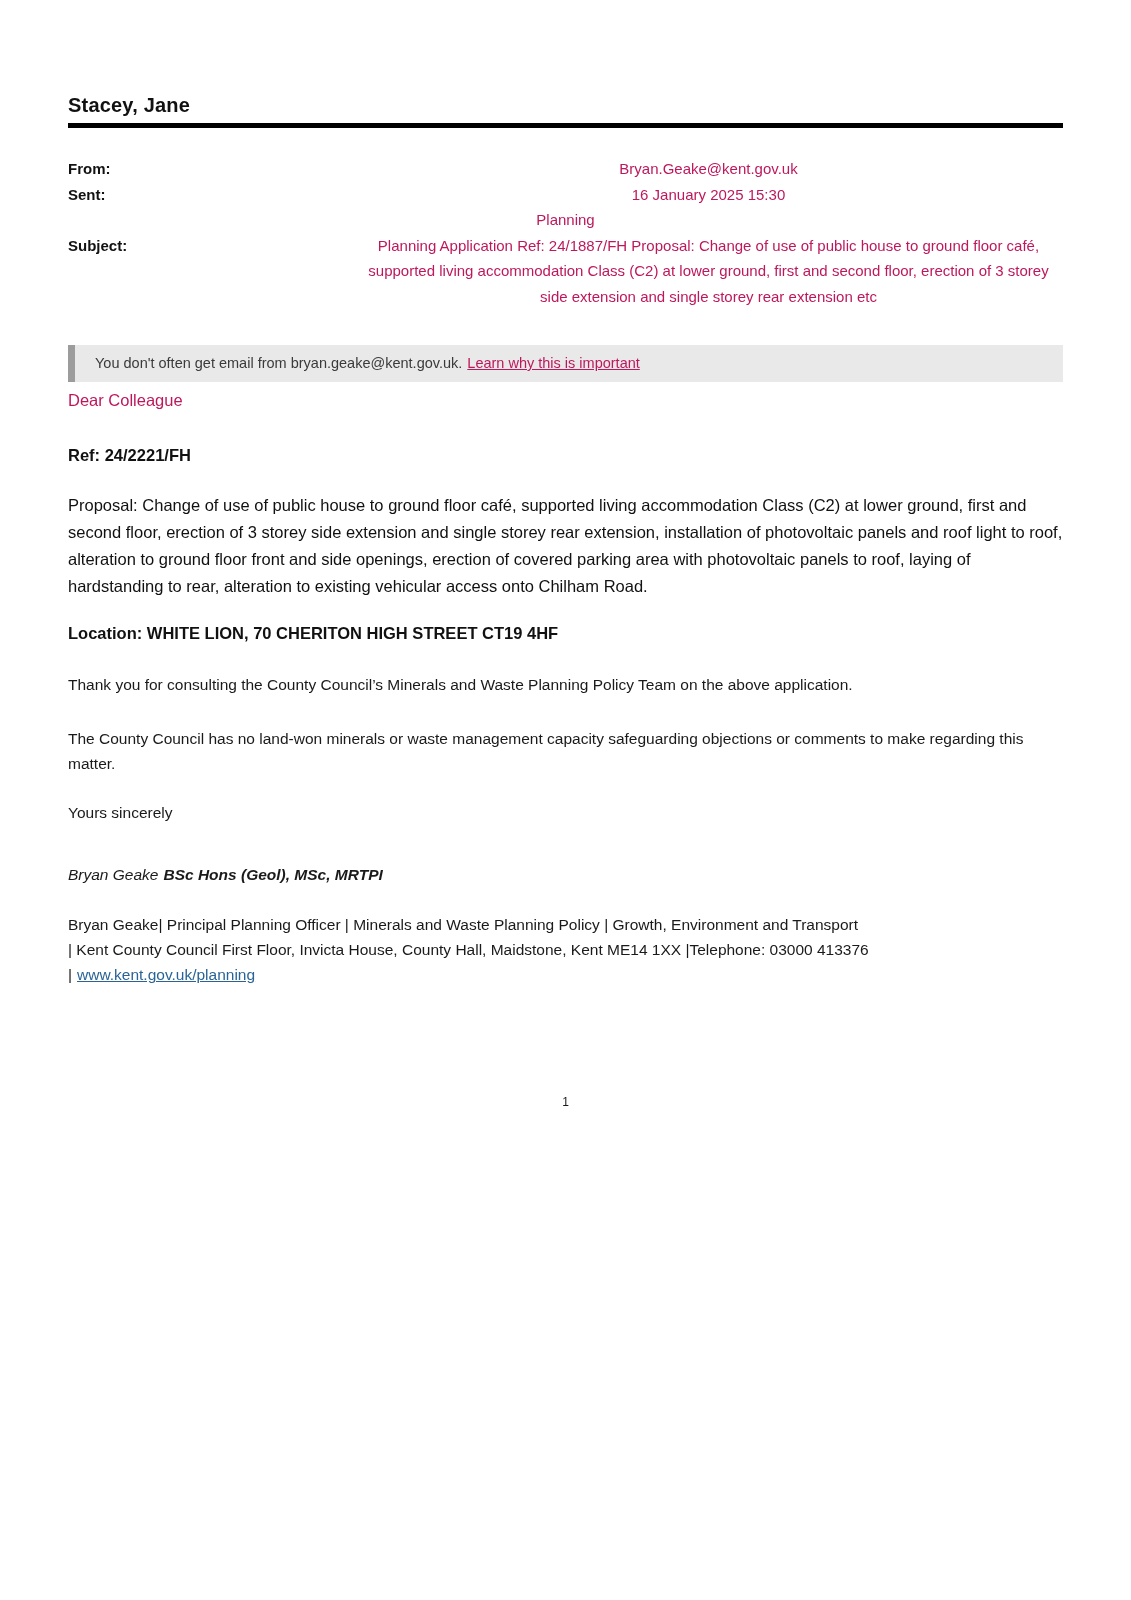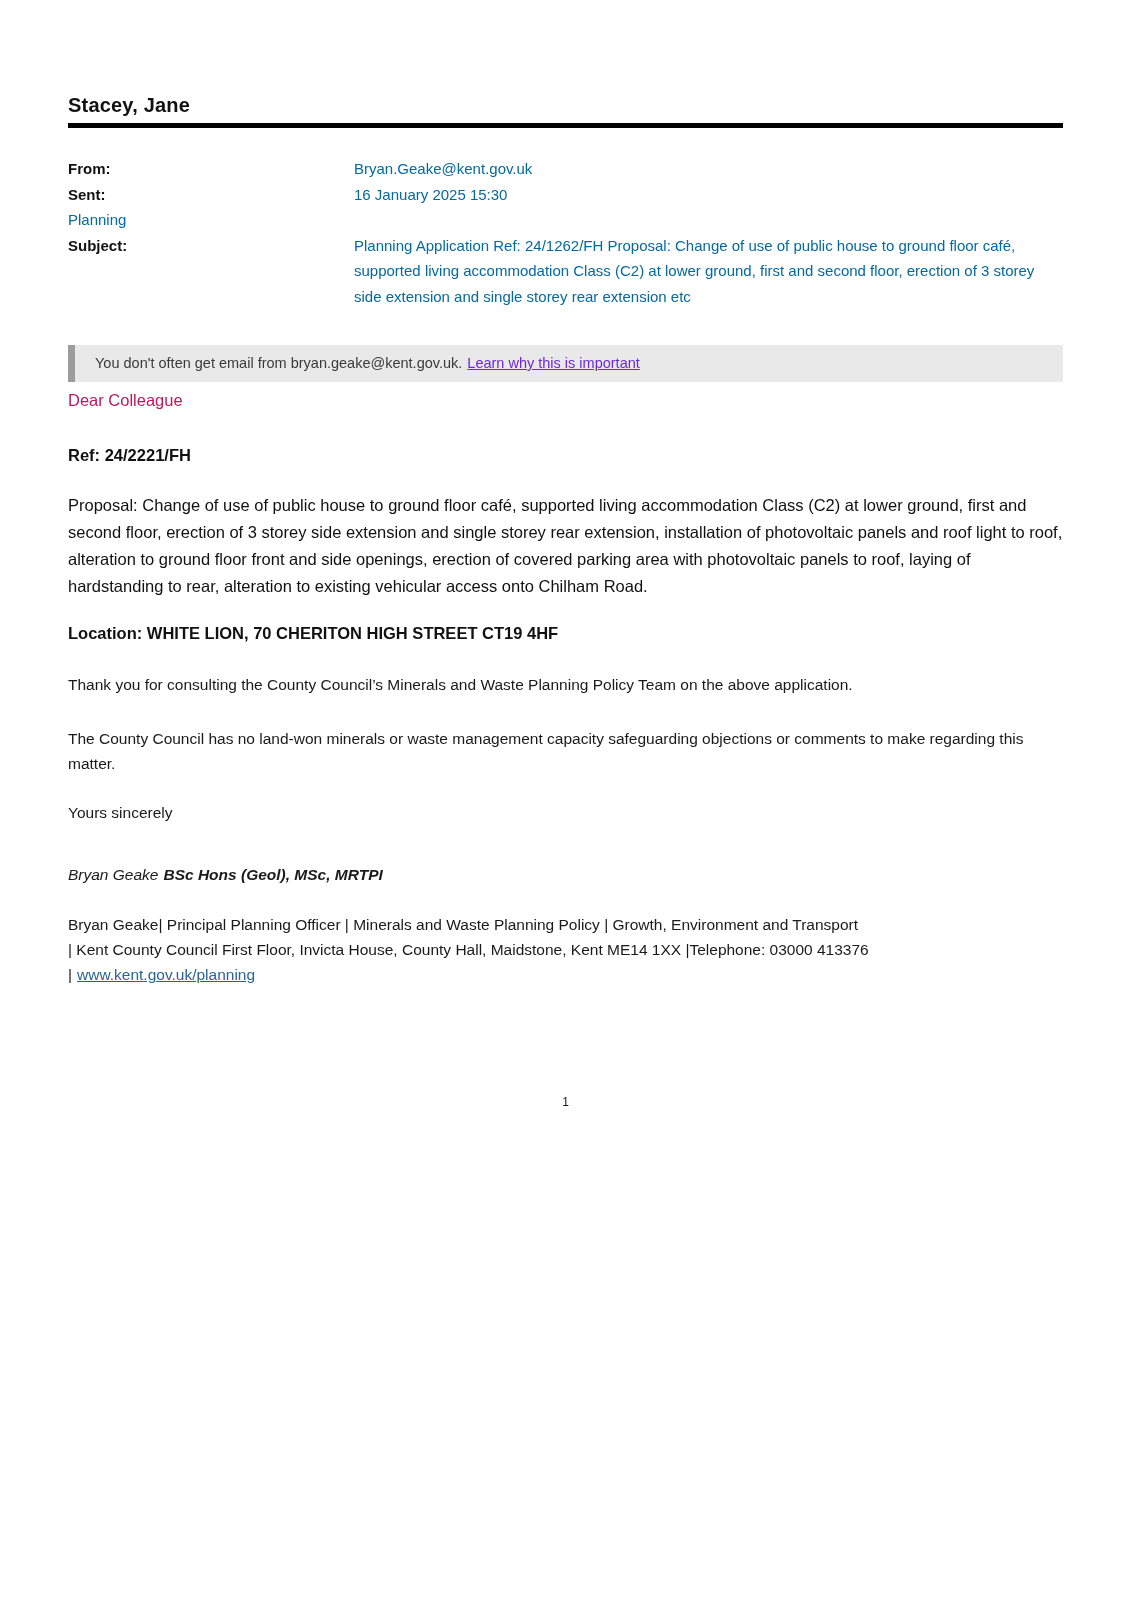--- a/index.html
+++ b/index.html
@@ -36,33 +36,34 @@
     line-height: 25.5px;
   }
   .field-row { display: flex; align-items: flex-start; }
   .field-label {
     flex: 0 0 286px;
     font-weight: 700;
     color: #111111;
   }
   .field-value {
     flex: 1 1 auto;
-    color: #0369a1;
+    color: #be185d;
+    text-align: center;
   }
   .banner {
     margin-top: 36px;
     background: #e9e9e9;
     border-left: 7px solid #9c9c9c;
     padding: 9px 12px 9px 20px;
     font-size: 14.5px;
     color: #3a3a3a;
     line-height: 19px;
   }
   .banner a {
-    color: #6d28d9;
+    color: #be185d;
     text-decoration: underline;
     margin-left: 5px;
   }
   .salutation {
     margin-top: 9px;
     font-size: 16.5px;
     color: #be185d;
   }
   .ref-line {
     margin-top: 36px;
@@ -137,21 +138,21 @@
     </div>
     <div class="field-row">
       <span class="field-label">Sent:</span>
       <span class="field-value">16 January 2025 15:30</span>
     </div>
     <div class="field-row">
       <span class="field-value">Planning</span>
     </div>
     <div class="field-row">
       <span class="field-label">Subject:</span>
-      <span class="field-value">Planning Application Ref: 24/1262/FH Proposal: Change of use of public house to ground floor café, supported living accommodation Class (C2) at lower ground, first and second floor, erection of 3 storey side extension and single storey rear extension etc</span>
+      <span class="field-value">Planning Application Ref: 24/1887/FH Proposal: Change of use of public house to ground floor café, supported living accommodation Class (C2) at lower ground, first and second floor, erection of 3 storey side extension and single storey rear extension etc</span>
     </div>
   </div>
 
   <div class="banner">
     <span>You don't often get email from bryan.geake@kent.gov.uk.</span><a href="#">Learn why this is important</a>
   </div>
 
   <div class="salutation">Dear Colleague</div>
 
   <div class="ref-line">Ref: 24/2221/FH</div>

